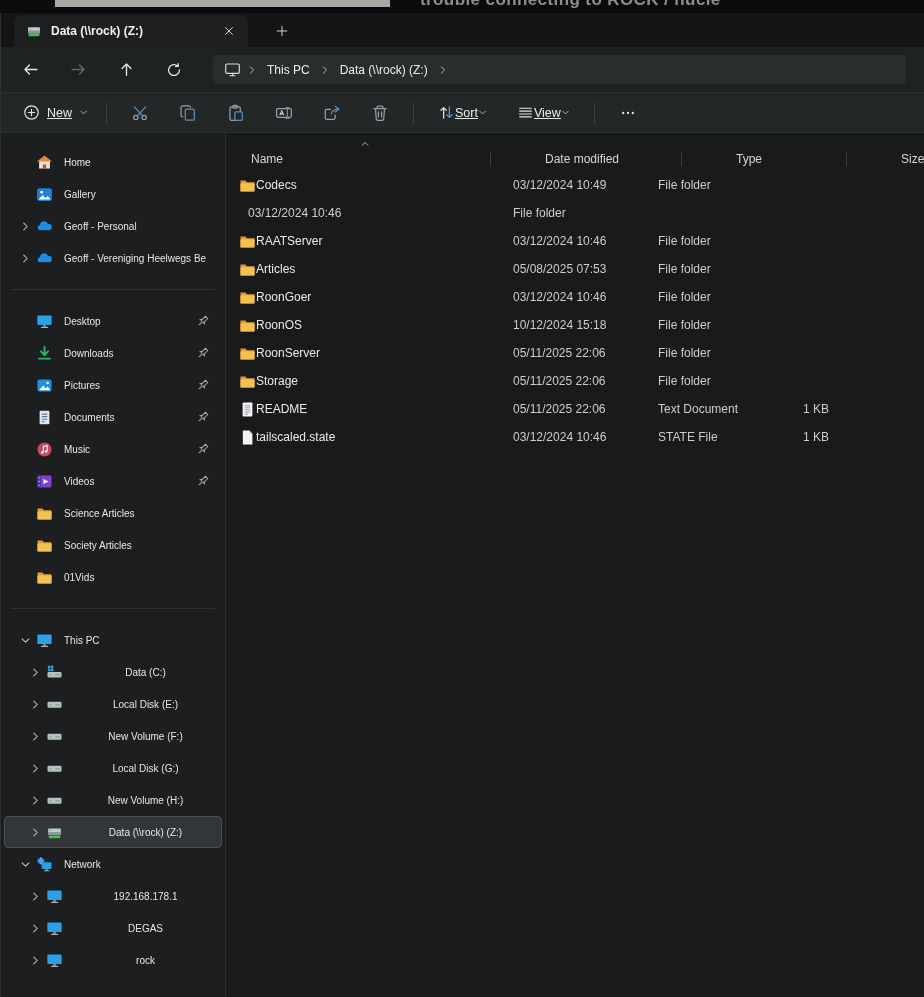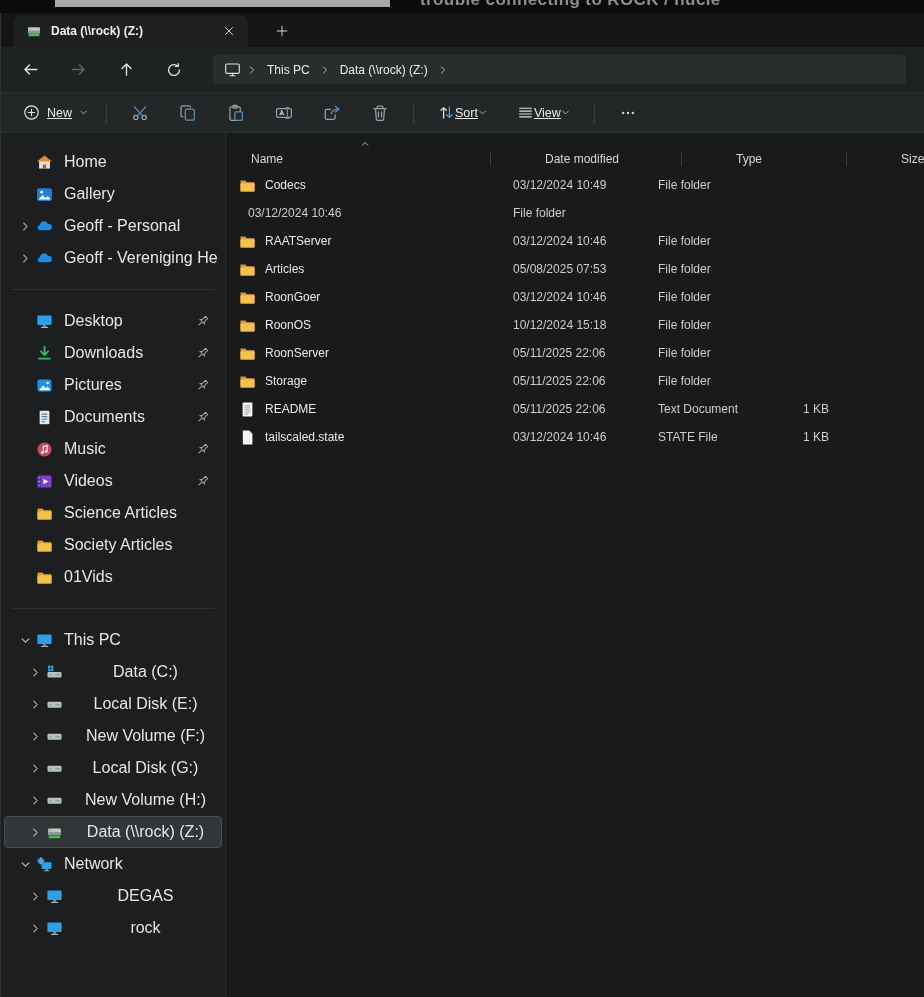--- a/index.html
+++ b/index.html
@@ -56,34 +56,34 @@
 
   
   .sidebar { width:225px; background:#1c1e1f; border-right:1px solid #2c2e2f;
              padding-top:13px; overflow:hidden; flex-shrink:0; }
   .side-item { height:32px; display:flex; align-items:center; margin:0 3px;
                padding:0 4px 0 9px; border-radius:4px; border:1px solid transparent; }
   .side-item .chev { width:22px; height:16px; display:flex; align-items:center; justify-content:center; flex-shrink:0; }
   .side-item.child { padding-left:19px;text-align:center; }
   .side-item.selected { background:#333638; border-color:#4a4d4e; }
   .sicon { width:17px; height:17px; flex-shrink:0; display:flex; align-items:center; justify-content:center; }
-  .slabel { margin-left:11px; flex:1; white-space:nowrap; overflow:hidden; font-size:16px; color:#e6e6e6; }
+  .slabel { margin-left:11px; flex:1; white-space:nowrap; overflow:hidden; font-size:10px; color:#e6e6e6; }
   .pin { width:16px; flex-shrink:0; margin-right:6px; }
   .side-sep { height:1px; background:#2e3031; margin:15px 10px; }
 
   
   .main { flex:1; background:#191a1b; padding-top:8px; position:relative; }
   .fgrid { display:grid; grid-template-columns:265px 145px 119px 81px 1fr; align-items:center; }
   .fheader { height:25px; color:#d6d6d6; position:relative; margin-top:5px;gap:46px; }
   .fh { position:relative; height:25px; display:flex; align-items:center; padding-left:8px; font-size:12px; }
   .fh::after { content:""; position:absolute; right:0; top:5px; bottom:5px; width:1px; background:#3a3c3d; }
   .fh-name { padding-left:25px; }
   .sort-caret { position:absolute; left:134px; top:-7px; }
   .frow { height:28px; font-size:12px; }
-  .fname { display:flex; align-items:center; gap:9px; padding-left:13px; color:#e9e9e9; white-space:nowrap; overflow:hidden; }
+  .fname { display:flex; align-items:center; padding-left:13px; color:#e9e9e9; white-space:nowrap; overflow:hidden; }
   .fdate, .ftype { padding-left:8px; color:#cdcdcd; white-space:nowrap;margin-left:14px; }
   .fsize { text-align:right; padding-right:7px; color:#cdcdcd; white-space:nowrap; }
   .ficon { width:17px; height:17px; flex-shrink:0; }
 </style>
 </head>
 <body>
 
 <div class="bg-strip">
   <div class="bg-block"></div>
   <div class="bg-text">trouble connecting to ROCK / nucle</div>
@@ -609,20 +609,35 @@
               <circle cx="4.6" cy="4.6" r="3.3" fill="#1272c4"></circle>
               <path d="M1.5 4.6h6.2M4.6 1.4a5.6 5.6 0 0 1 0 6.4M4.6 1.4a5.6 5.6 0 0 0 0 6.4" stroke="#9fd3f6" stroke-width=".6" fill="none"></path>
               <rect x="5.4" y="5.8" width="9.2" height="6.4" rx=".9" fill="#2da0e8"></rect>
               <rect x="9" y="12.2" width="2" height="1.2" fill="#8d9499"></rect>
               <rect x="7.4" y="13.4" width="5.2" height="1" rx=".4" fill="#aab0b4"></rect>
             </svg>
         </span>
         <span class="slabel">Network</span>
       </div>
 
+      <div class="side-item child">
+        <span class="chev">
+          <svg width="11" height="11" viewBox="0 0 16 16">
+              <path d="M5.5 3l5 5-5 5" stroke="#c4c4c4" stroke-width="1.5" fill="none" stroke-linecap="round" stroke-linejoin="round"></path>
+            </svg>
+        </span>
+        <span class="sicon">
+          <svg width="17" height="17" viewBox="0 0 16 16">
+              <rect x="1.3" y="2.4" width="13.4" height="9" rx="1" fill="#2da0e8"></rect>
+              <rect x="6.7" y="11.4" width="2.6" height="1.6" fill="#8d9499"></rect>
+              <rect x="4.6" y="13" width="6.8" height="1.2" rx=".5" fill="#aab0b4"></rect>
+            </svg>
+        </span>
+        <span class="slabel">192.168.178.1</span>
+      </div>
 
       <div class="side-item child">
         <span class="chev">
           <svg width="11" height="11" viewBox="0 0 16 16">
               <path d="M5.5 3l5 5-5 5" stroke="#c4c4c4" stroke-width="1.5" fill="none" stroke-linecap="round" stroke-linejoin="round"></path>
             </svg>
         </span>
         <span class="sicon">
           <svg width="17" height="17" viewBox="0 0 16 16">
               <rect x="1.3" y="2.4" width="13.4" height="9" rx="1" fill="#2da0e8"></rect>

